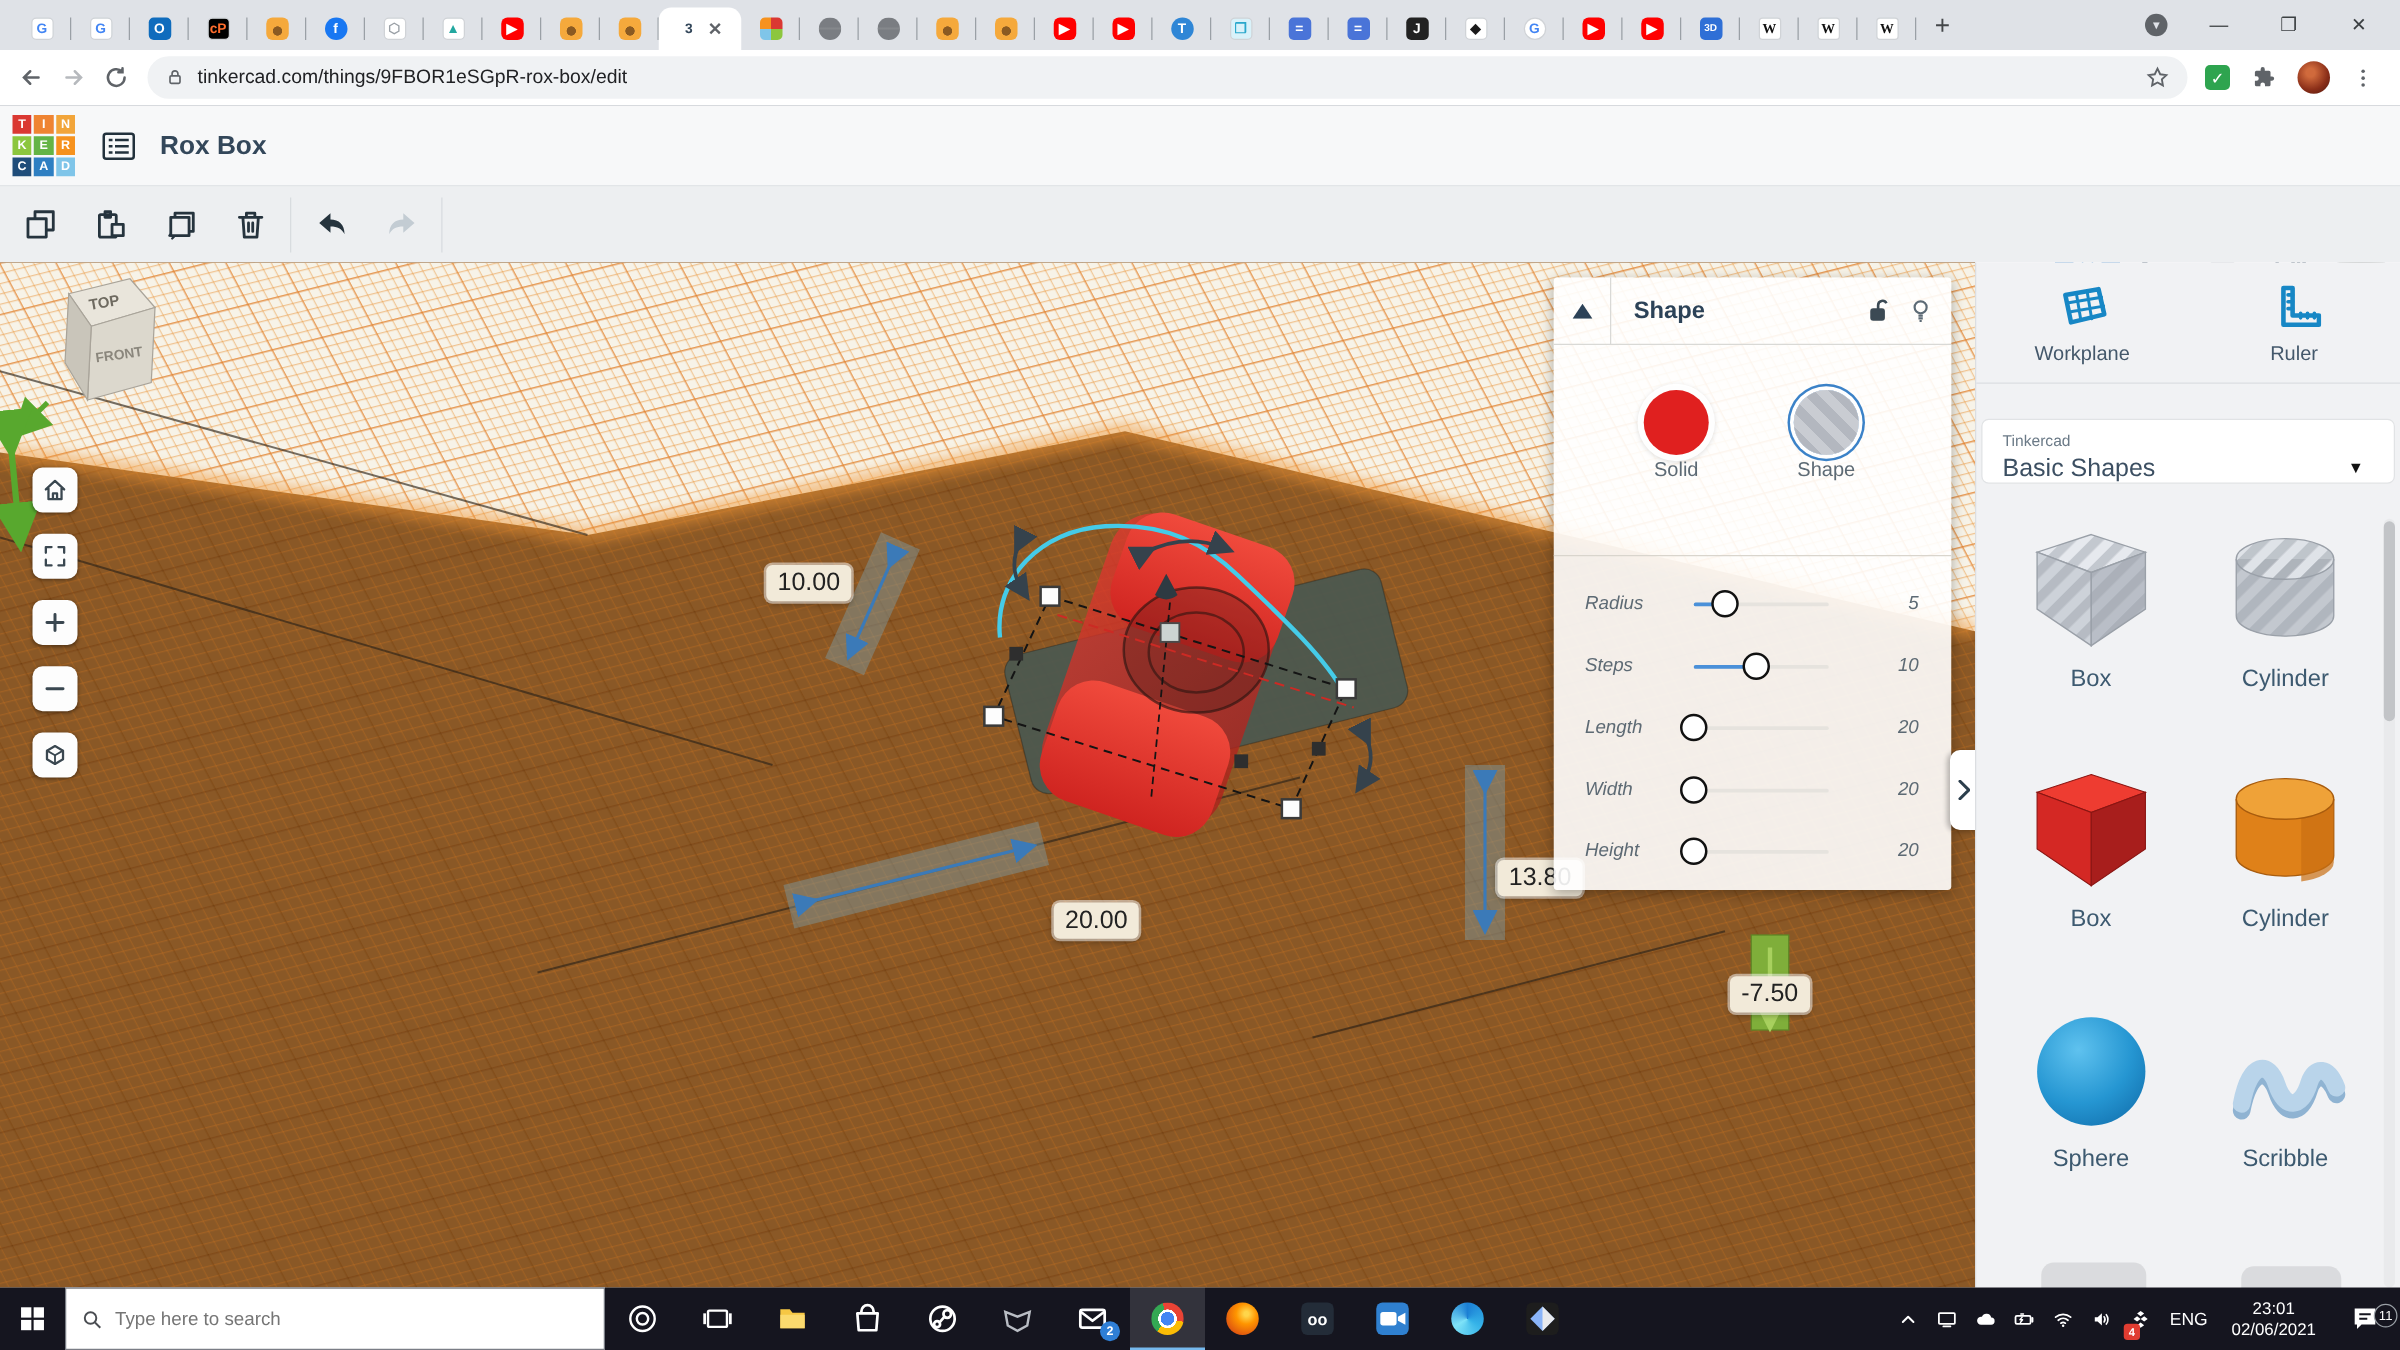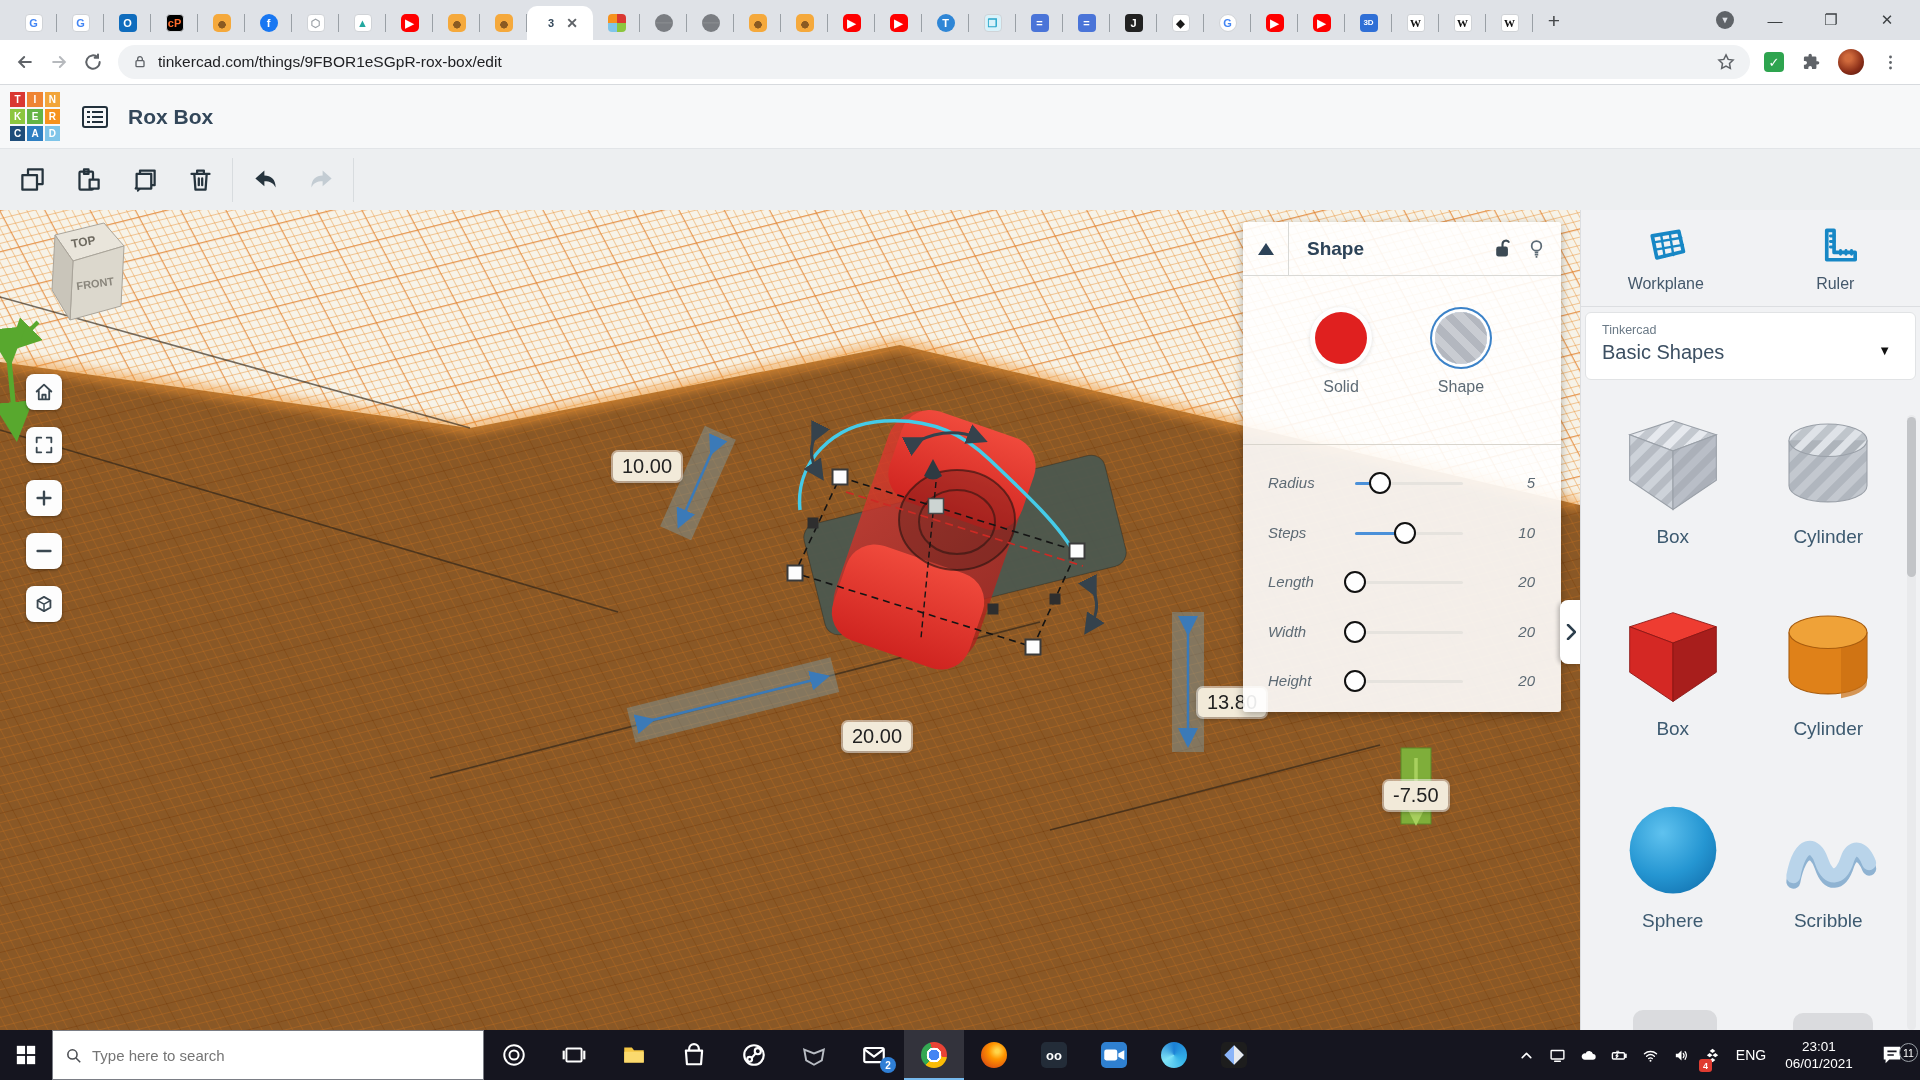--- a/index.html
+++ b/index.html
@@ -68,36 +68,36 @@
   #sp-head { height:54px; display:flex; align-items:center; border-bottom:1px solid #d9d9d6; }
   #sp-collapse { width:46px; height:54px; display:flex; align-items:center; justify-content:center; border-right:1px solid #d9d9d6; color:#2c4257; }
   #sp-title { margin-left:18px; font-size:19px; font-weight:bold; color:#2c4257; flex:1; }
   .sp-hic { width:34px; height:34px; display:flex; align-items:center; justify-content:center; color:#3c4a54; }
   .sp-hic svg { width:21px; height:21px; }
   #sp-mats { position:relative; height:168px; }
   .swatch { position:absolute; top:36px; width:76px; text-align:center; }
   .swatch .circ { width:52px; height:52px; border-radius:50%; margin:0 auto; }
   .swatch.solid .circ { background:#e0201f; box-shadow:0 0 0 5px rgba(255,255,255,.95), 0 1px 4px 5px rgba(0,0,0,.12); }
   .swatch.hole .circ { background:repeating-linear-gradient(45deg,#c9ccd2 0 8px,#b3b7bf 8px 16px); box-shadow:0 0 0 3px #fff, 0 0 0 5px #3b82c8; }
-  .swatch .lbl { margin-top:14px; font-size:16px; color:#5d6a74; }
+  .swatch .lbl { margin-top:4px; font-size:16px; color:#5d6a74; }
   #sp-sliders { position:relative; border-top:1px solid #d9d5cd; height:268px;font-style:italic; }
   .srow { position:absolute; left:0; width:100%; height:26px; }
   .srow .slbl { position:absolute; left:25px; top:3px; font-size:15px; color:#5d6a74; }
   .srow .track { position:absolute; left:112px; top:11px; width:108px; height:3px; background:#e6e3de; border-radius:2px; }
   .srow .fill { position:absolute; left:0; top:0; height:3px; background:#4a90d9; border-radius:2px; }
   .srow .thumb { position:absolute; top:-10px; width:22px; height:22px; border-radius:50%; background:#fff; border:2.5px solid #111; }
   .srow .sval { position:absolute; right:26px; top:3px; width:34px; text-align:right; font-size:15px; color:#5d6a74; }
 
   
   #sidebar { left:1580px; top:210px; width:340px; height:820px; background:#f1f2f4; border-left:1px solid #dcdee1; }
   #sb-tools { display:flex; height:97px; border-bottom:1px solid #dcdee1; }
   .sbtool { flex:1; display:flex; flex-direction:column; align-items:center; justify-content:center; gap:7px; color:#1787c5; }
   .sbtool svg { width:44px; height:44px; }
   .sbtool .tl { font-size:16px; color:#44586b; }
-  #sb-card { margin:5px 4px 0 4px; height:68px; background:#fff; border:1px solid #e1e3e5; border-radius:6px; position:relative; padding:10px 16px; }
+  #sb-card { margin:28px 4px 0 4px; height:52px; background:#fff; border:1px solid #e1e3e5; border-radius:6px; position:relative; padding:10px 16px; }
   #sb-card .brand { font-size:12.5px; color:#6b7a87; }
   #sb-card .sel { font-size:20px; color:#3c4f62; margin-top:4px; }
   #sb-card .caret { position:absolute; right:24px; top:30px; font-size:13px; color:#111; }
   #sb-gallery { position:relative; margin-top:28px; display:grid; grid-template-columns:1fr 1fr; padding:0 14px; row-gap:0; }
   .shape-item { height:192px; display:flex; flex-direction:column; align-items:center; justify-content:flex-start; }
   .shape-item svg { width:104px; height:112px; }
   .shape-item .sl { margin-top:6px; font-size:19px; color:#3d5a70; }
   #sb-scroll { position:absolute; right:4px; top:205px; width:9px; height:615px; background:#e9eaec; border-radius:5px; }
   #sb-thumb { position:absolute; right:4px; top:207px; width:9px; height:160px; background:#c2c4c7; border-radius:5px; }
   .ghost-shape { position:absolute; height:22px; background:#d6d7d9; border-radius:10px 10px 0 0; opacity:.85; }
@@ -930,21 +930,21 @@
           <div class="trayic">
             <svg viewBox="0 0 24 24">
               <path d="M12 2.5L8 5.5l4 3 4-3zM8 8.5l-4 3 4 3 4-3zM16 8.5l-4 3 4 3 4-3zM12 15.5l-4 3 4 3 4-3z" fill="#fff"></path>
             </svg>
    <span class="badge" style="left:2px;bottom:8px;width:13px;height:13px;border-radius:3px;background:#e03c31;font-size:9px">4</span>
           </div>
         </div>
       <div id="tb-lang">ENG</div>
       <div id="tb-clock">
         <div>23:01</div>
-        <div>06/01/2021</div>
+        <div>02/06/2021</div>
       </div>
       <div id="tb-notif">
         <svg viewBox="0 0 24 24" width="22" height="22">
             <path d="M3 3h18v14H9l-4 4v-4H3z" fill="#fff"></path>
             <path d="M7 8h10M7 12h7" stroke="#15151f" stroke-width="1.8"></path>
           </svg>
         <span style="position:absolute;right:2px;bottom:4px;width:19px;height:19px;border:1.5px solid #9aa0a6;border-radius:50%;font-size:10.5px;display:flex;align-items:center;justify-content:center;background:#15151f">11</span>
       </div>
     </div>
   </div>

